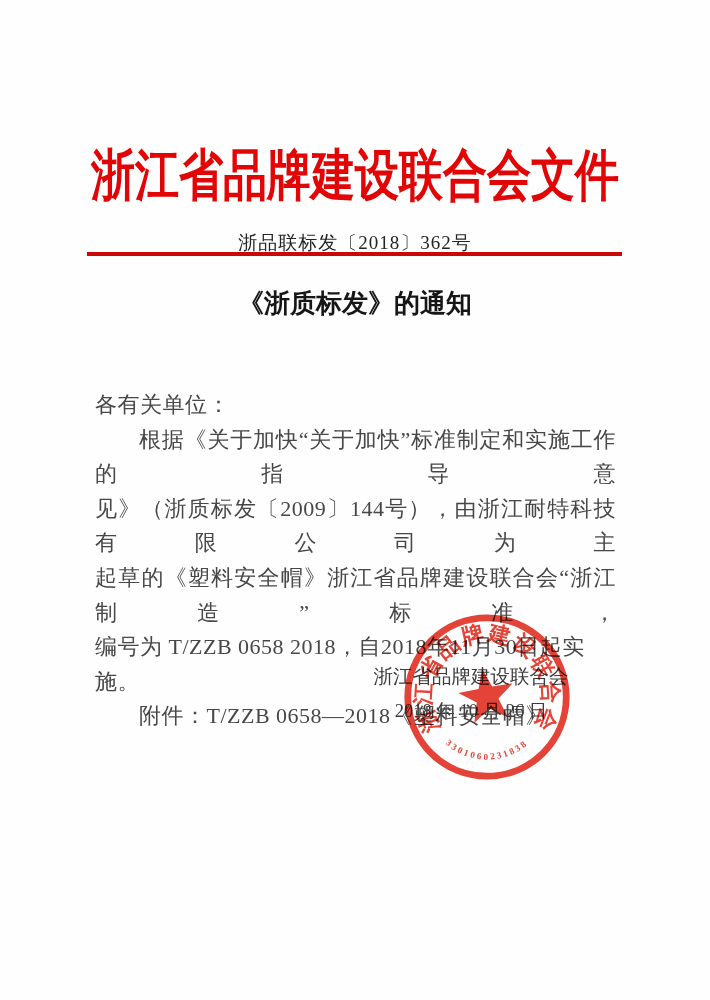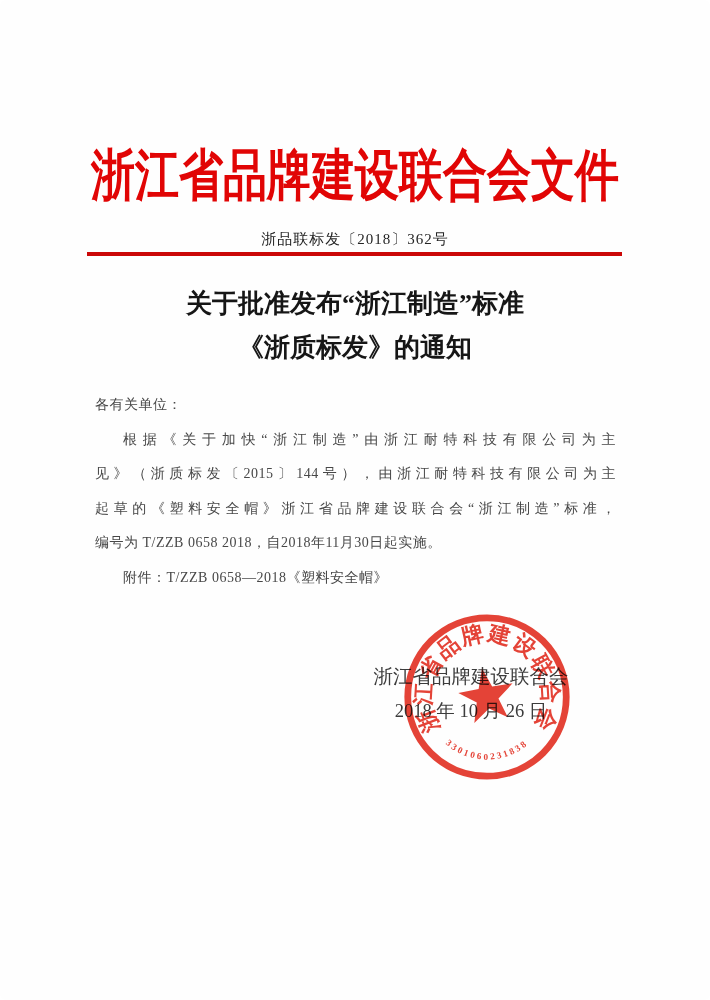--- a/index.html
+++ b/index.html
@@ -34,21 +34,21 @@
     display: inline-block;
     transform: scaleY(1.26);
     transform-origin: center;
   }
   .doc-number {
     position: absolute;
     top: 230px;
     left: 0;
     width: 710px;
     text-align: center;
-    font-size: 15px;
+    font-size: 19px;
     color: #242424;
     letter-spacing: 1px;
   }
   .red-rule {
     position: absolute;
     top: 252px;
     left: 87px;
     width: 535px;
     height: 4px;
     background: #cb0808;
@@ -64,21 +64,21 @@
     font-weight: bold;
     color: #161616;
     line-height: 44px;
   }
   
   .body-block {
     position: absolute;
     top: 388px;
     left: 95px;
     width: 521px;
-    font-size: 14px;
+    font-size: 22px;
     line-height: 34.6px;
     color: #474747;
     letter-spacing: 0.5px;
   }
   .body-block div { margin: 0; }
   .indent { text-indent: 2em; }
   .fill {
     text-align: justify;
     text-align-last: justify;
   }
@@ -124,28 +124,27 @@
 
   <div class="org-title">
     <span class="stretch">浙江省品牌建设联合会文件</span>
   </div>
 
   <div class="doc-number">浙品联标发〔2018〕362号</div>
 
   <div class="red-rule"></div>
 
   <div class="notice-title">
-    <div>关于批准发布“浙江制造”标准</div>
     <div>《浙质标发》的通知</div>
   </div>
 
   <div class="body-block">
     <div>各有关单位：</div>
-    <div class="indent fill">根据《关于加快“浙江制造”由浙江耐特科技有限公司为主</div>
-    <div class="fill">见》（浙质标发〔2015〕144号），由浙江耐特科技有限公司为主</div>
+    <div class="indent fill">根据《关于加快“关于加快”标准制定和实施工作的指导意</div>
+    <div class="fill">见》（浙质标发〔2009〕144号），由浙江耐特科技有限公司为主</div>
     <div class="fill">起草的《塑料安全帽》浙江省品牌建设联合会“浙江制造”标准，</div>
     <div>编号为 T/ZZB 0658  2018，自2018年11月30日起实施。</div>
     <div class="indent">附件：T/ZZB 0658—2018《塑料安全帽》</div>
   </div>
 
   <div class="signature-org">浙江省品牌建设联合会</div>
   <div class="signature-date">2018 年 10 月 26 日</div>
 
   <svg class="seal" viewBox="0 0 178 178">
     <defs>

